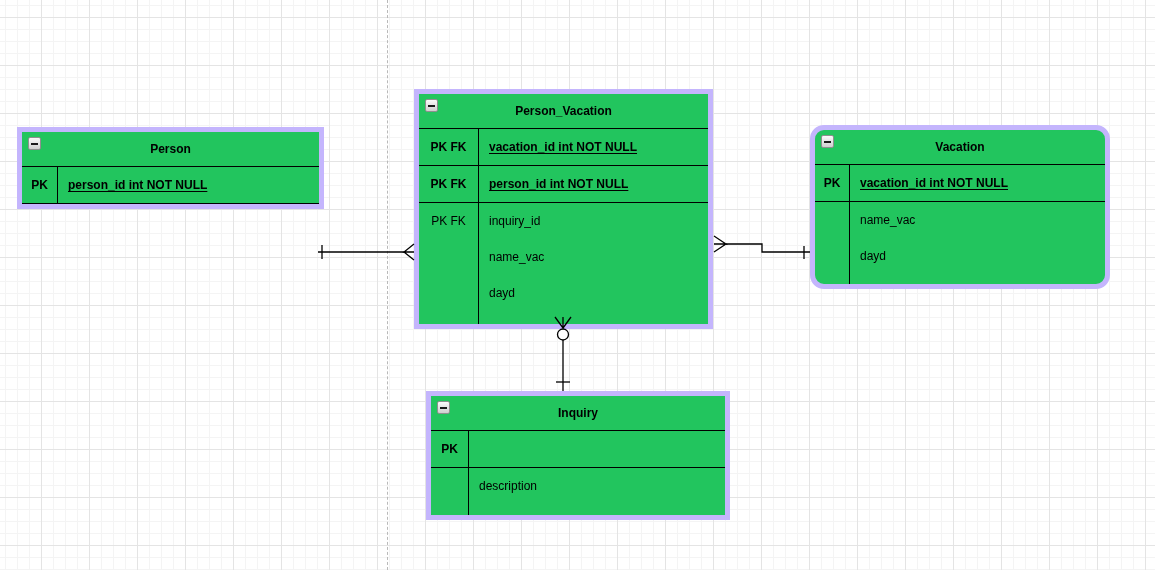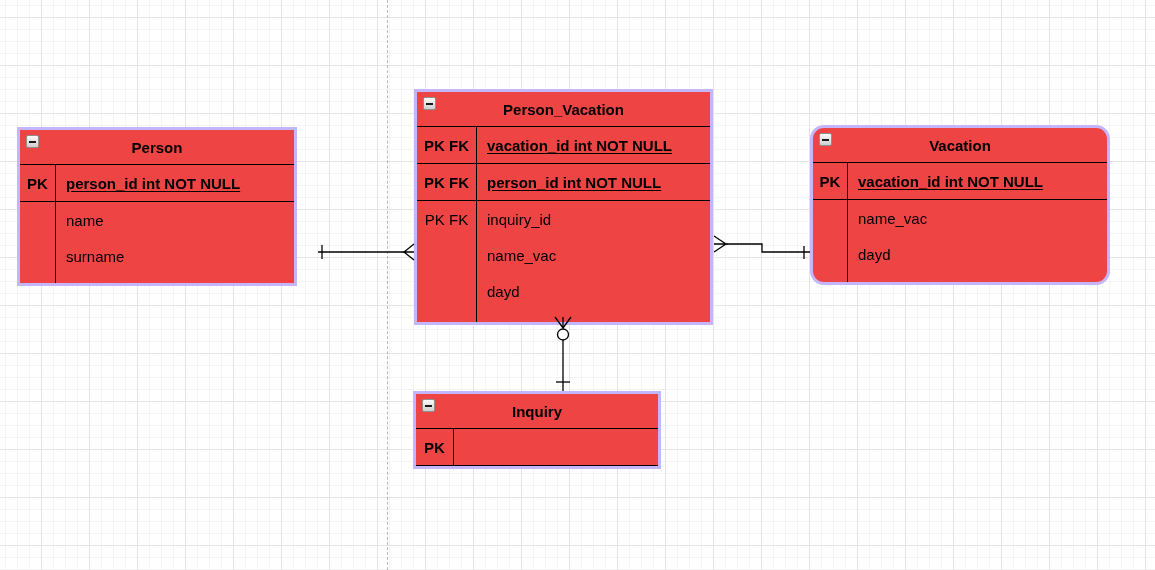--- a/index.html
+++ b/index.html
@@ -14,22 +14,22 @@
       linear-gradient(to bottom, #f4f4f4 1px, transparent 1px);
     background-size:48px 48px,48px 48px,12px 12px,12px 12px;
     background-position:41px 17px,41px 17px,5px 5px,5px 5px;
   }
   .page-break{
     position:absolute;top:0;left:387px;height:570px;width:0;
     border-left:1px dashed #b9b9b9;
   }
   
   .etable{
-    position:absolute;background:#ef4444;border:3px solid #c4b5fd;
-    color:#000;font-size:15px;box-sizing:border-box;
+    position:absolute;background:#22c55e;border:5px solid #c4b5fd;
+    color:#000;font-size:12px;box-sizing:border-box;
   }
   .hdr{
     position:relative;height:34px;border-bottom:1px solid #000;
     display:flex;align-items:center;justify-content:center;
   }
   .title{font-weight:bold;}
   .collapse{
     position:absolute;left:6px;top:5px;width:11px;height:11px;
     border:1px solid #8f8f8f;border-radius:2px;
     background:linear-gradient(180deg,#fafafa 0%,#cfcfcf 100%);
@@ -45,27 +45,27 @@
   .pkv{font-weight:bold;text-decoration:underline;text-underline-offset:2px;}
   .section{display:flex;align-items:stretch;}
   .keycol{
     width:var(--keyw);flex:0 0 var(--keyw);border-right:1px solid #000;
     display:flex;flex-direction:column;align-items:center;
   }
   .keycol .kline{height:36px;display:flex;align-items:center;font-weight:normal;}
   .vals{flex:1;display:flex;flex-direction:column;}
   .line{height:36px;display:flex;align-items:center;padding-left:10px;}
   
-  .t-person{left:17px;top:127px;width:280px;--keyw:35px;}
+  .t-person{left:17px;top:127px;width:307px;--keyw:35px;}
   .t-person .vals{padding-bottom:9px;}
   .t-pv{left:414px;top:89px;width:299px;--keyw:59px;}
   .t-pv .vals{padding-bottom:13px;text-align:right;}
   .t-vacation{left:810px;top:125px;width:300px;border-radius:14px;--keyw:34px;}
   .t-vacation .vals{padding-bottom:10px;}
-  .t-inquiry{left:413px;top:391px;width:248px;--keyw:37px;}
+  .t-inquiry{left:426px;top:391px;width:304px;--keyw:37px;}
   .t-inquiry .vals{padding-bottom:11px;}
   
   .edges{position:absolute;left:0;top:0;width:1155px;height:570px;pointer-events:none;}
   .edges path{stroke:#000;stroke-width:1.3;fill:none;}
   .edges circle{stroke:#000;stroke-width:1.3;fill:#fff;}
 </style>
 </head>
 <body>
 
 <div class="page-break"></div>
@@ -73,27 +73,20 @@
 <div class="etable t-person">
   <div class="hdr">
     <span class="collapse">
         <span class="minus"></span>
       </span>
     <span class="title">Person</span>
   </div>
   <div class="prow">
     <div class="key">PK</div>
     <div class="val pkv">person_id int NOT NULL</div>
-  </div>
-  <div class="section">
-    <div class="keycol"></div>
-    <div class="vals">
-      <div class="line">name</div>
-      <div class="line">surname</div>
-    </div>
   </div>
 </div>
 
 <div class="etable t-pv">
   <div class="hdr">
     <span class="collapse">
         <span class="minus"></span>
       </span>
     <span class="title">Person_Vacation</span>
   </div>
@@ -142,20 +135,23 @@
     <span class="collapse">
         <span class="minus"></span>
       </span>
     <span class="title">Inquiry</span>
   </div>
   <div class="prow">
     <div class="key">PK</div>
   </div>
   <div class="section">
     <div class="keycol"></div>
+    <div class="vals">
+      <div class="line">description</div>
+    </div>
   </div>
 </div>
 
 <svg class="edges" xmlns="http://www.w3.org/2000/svg" viewBox="0 0 1155 570">
   <g>
     <path d="M318,252 H404"></path>
     <path d="M322,245 V259"></path>
     <path d="M414,244 L404,252 L414,252 M404,252 L414,260"></path>
   </g>
   <g>

